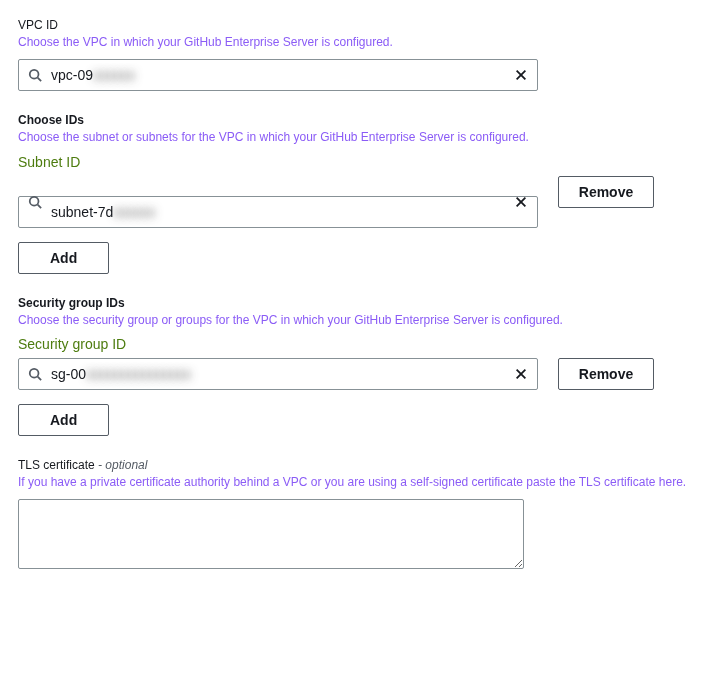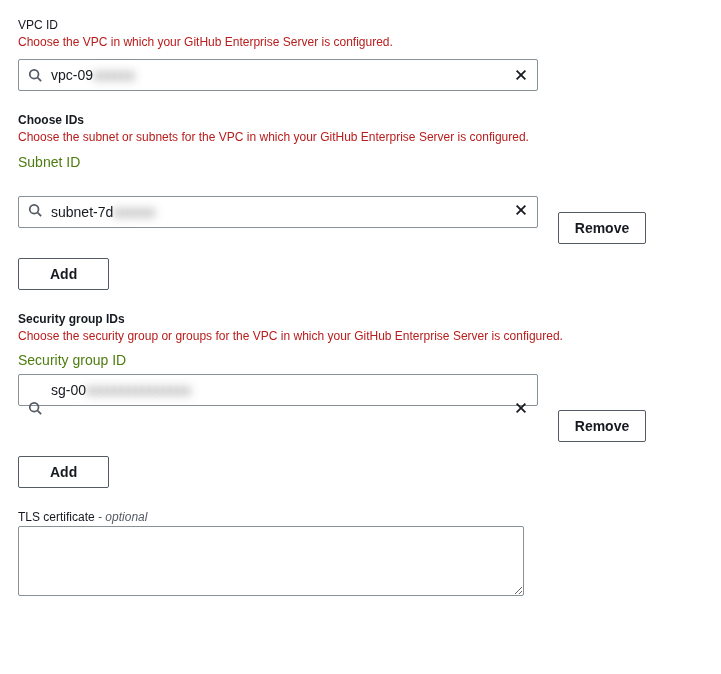--- a/index.html
+++ b/index.html
@@ -20,21 +20,21 @@
     margin-bottom: 2px;
   }
   .label-main.bold { font-weight: 700; }
   .label-main .optional {
     font-style: italic;
     font-weight: 400;
     color: #545b64;
   }
   .help-text {
     font-size: 12px;
-    color: #b91c1c;
+    color: #8b5cf6;
     margin-bottom: 8px;
     line-height: 1.4;
   }
   .sub-label {
     font-size: 14px;
     font-weight: 400;
     color: #4d7c0f;
     margin-top: 8px;
     margin-bottom: 6px;
   }
@@ -92,21 +92,21 @@
     height: 32px;
     padding: 0 31px;
     border: 1px solid #545b64;
     background: #ffffff;
     color: #16191f;
     font-size: 14px;
     font-weight: 700;
     border-radius: 2px;
     cursor: pointer;
   }
-  .btn.remove { width: 88px; padding: 0; margin-top: 36px; }
+  .btn.remove { width: 96px; padding: 0; }
   .textarea {
     width: 506px;
     max-width: 100%;
     height: 70px;
     border: 1px solid #879196;
     border-radius: 2px;
     padding: 6px 8px;
     font-size: 14px;
     font-family: inherit;
     resize: both;
@@ -199,14 +199,15 @@
     </div>
     <button class="btn remove">Remove</button>
   </div>
   <button class="btn">Add</button>
 </div>
 
 <div class="section">
   <div class="label-main">
     <span>TLS certificate</span><span class="optional"> - optional</span>
   </div>
+  <div class="help-text">If you have a private certificate authority behind a VPC or you are using a self-signed certificate paste the TLS certificate here.</div>
   <textarea class="textarea" style=""></textarea>
 </div>
 
 </body></html>

